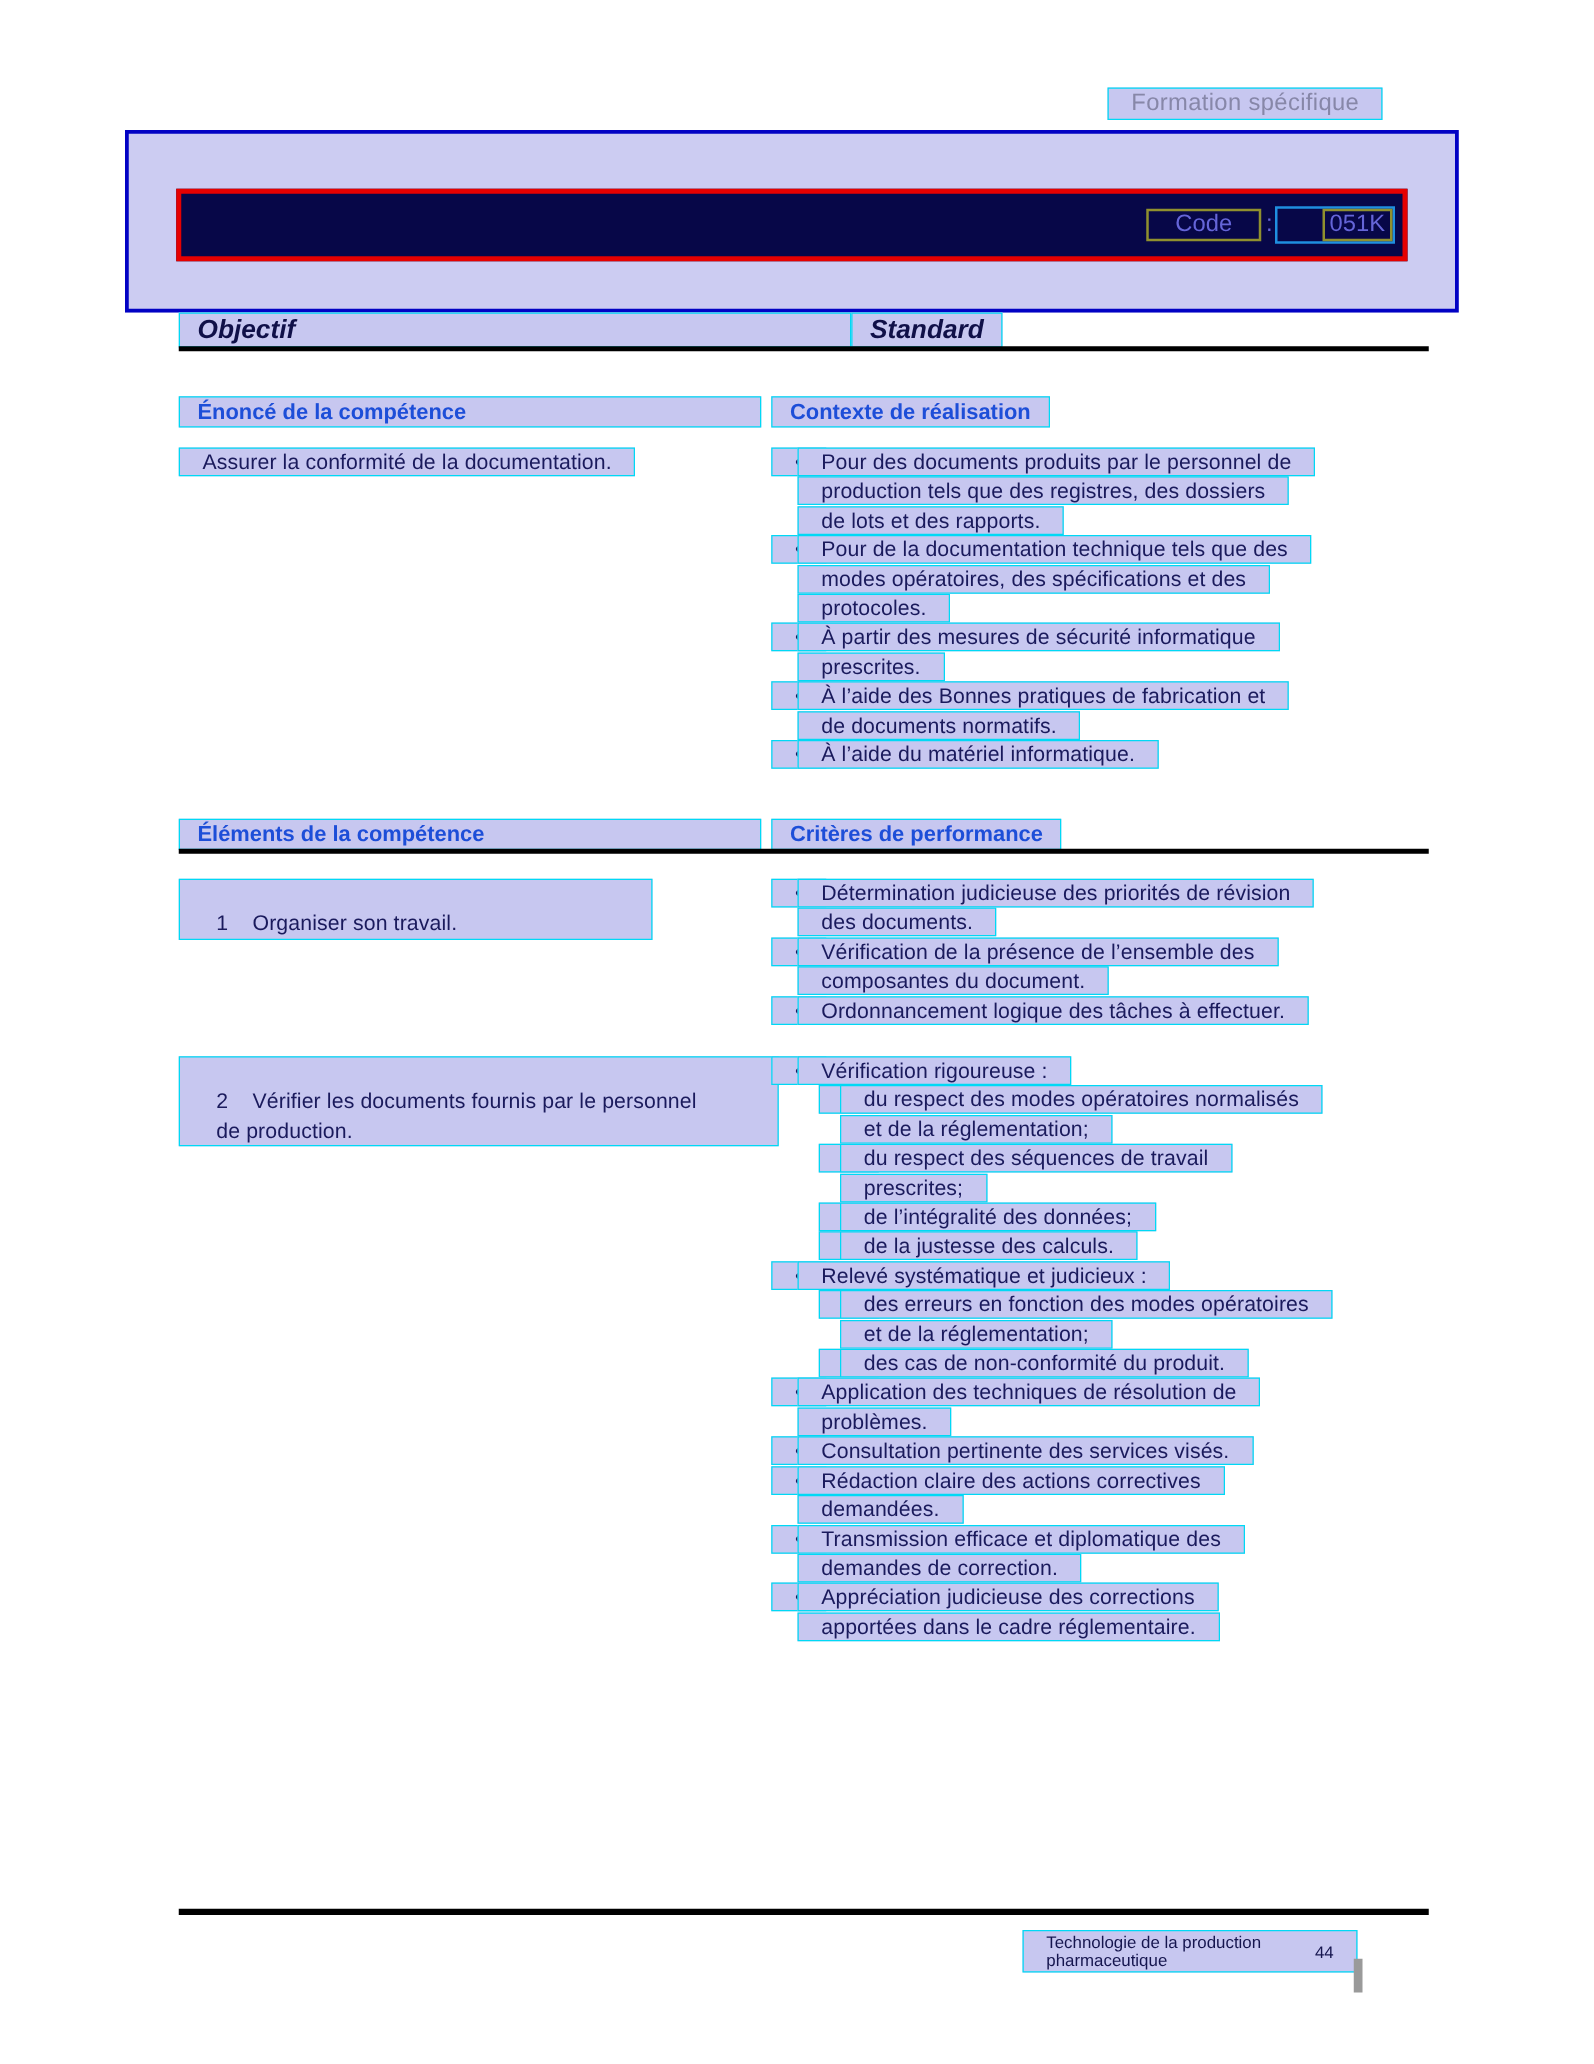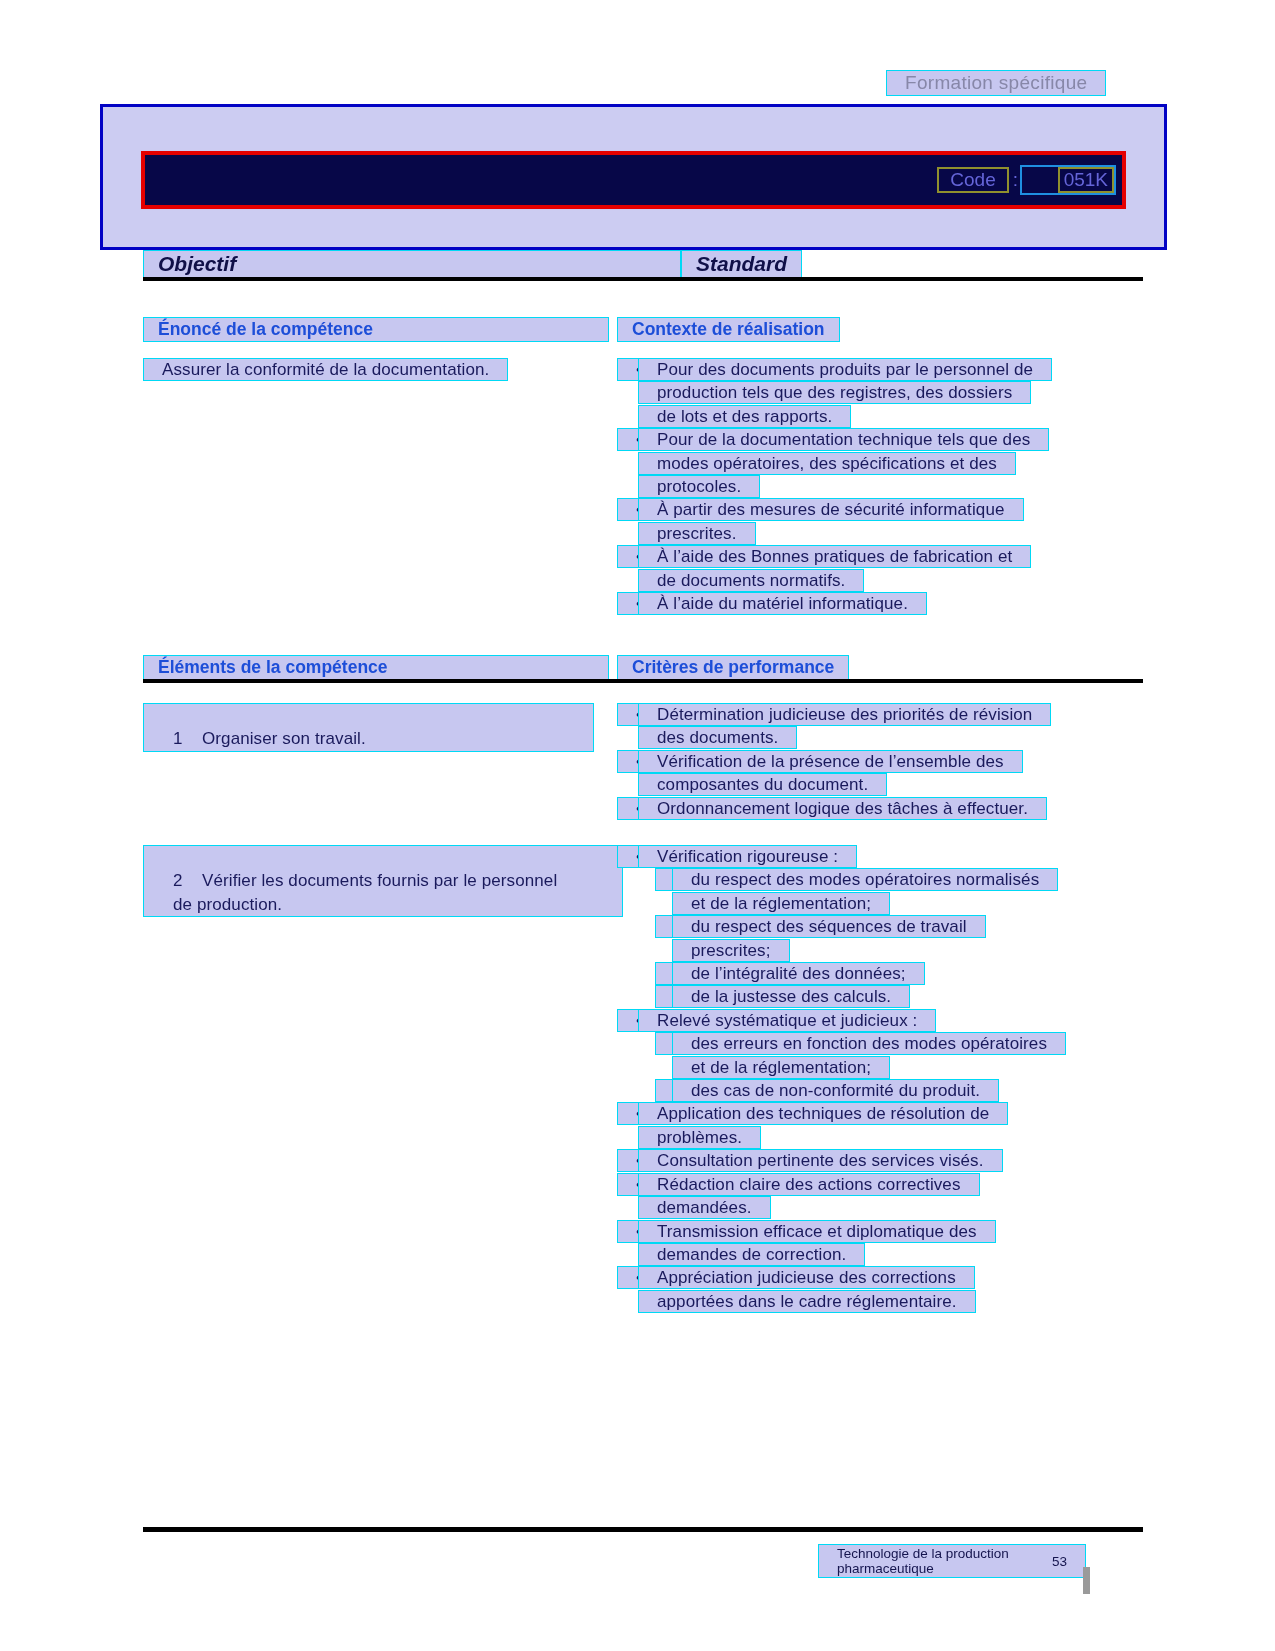--- a/index.html
+++ b/index.html
@@ -14,38 +14,38 @@
        padding:1px 14px;vertical-align:top;}
   
   .tag{left:886px;top:70px;font-size:19px;color:#8787a8;letter-spacing:.3px;}
   
   .hdrbox{left:100px;top:104px;width:1067px;height:146px;background:#ccccf2;
           border:3px solid #0202c4;box-sizing:border-box;}
   .navybox{position:absolute;left:38px;top:44px;right:38px;height:58px;background:#070748;
            border:4px solid #e60000;box-sizing:border-box;display:flex;align-items:center;
            justify-content:flex-end;padding-right:6px;}
   .codewrap{display:flex;align-items:center;font-size:19px;color:#6565d8;}
-  .codebox{border:2px solid #90902e;padding:0 11px;}
+  .codebox{border:2px solid #90902e;padding:0 21px;}
   .colon{margin:0 2px 0 4px;}
   .codeval{border:2px solid #1f8fe0;width:96px;display:flex;justify-content:flex-end;box-sizing:border-box;}
   .codeval .val{border:2px solid #90902e;padding:0 4px;}
   
   .objrow{left:143px;top:250px;display:flex;font-size:21px;font-weight:bold;
           font-style:italic;color:#101048;line-height:24px;}
   .obj-bar{width:508px;}
   
   .rule{left:143px;width:1000px;height:4px;background:#000;}
   
   .hdr-row{left:143px;display:flex;font-size:17.5px;font-weight:bold;color:#1d4ed8;line-height:21px;}
   .hdr-left{width:466px;margin-right:8px;box-sizing:border-box;}
   
   .bodyrow{left:143px;display:flex;font-size:17px;line-height:23.4px;letter-spacing:.1px;}
   .col-left{width:474px;flex:none;}
   .col-right{width:505px;flex:none;}
-  .left-item{width:451px;box-sizing:border-box;padding-left:29px;text-indent:-29px;
+  .left-item{width:379px;box-sizing:border-box;padding-left:29px;text-indent:-29px;
              background:#c7c7f0;border:1px solid #00d9f5;white-space:pre-line;}
   .left-item.w2{width:480px;}
   .num{display:inline-block;width:29px;text-indent:0;}
   
   .crit-row{display:flex;align-items:flex-start;}
   .marker{flex:none;width:21px;}
   .crit-row.dash{margin-left:38px;}
   .crit-row.dash .marker{width:17px;}
   .btext{flex:1;min-width:0;}
   
@@ -214,17 +214,17 @@
     <div class="btext"><span class="hl">Appréciation judicieuse des corrections
 apportées dans le cadre réglementaire.</span></div>
   </div>
         </div>
     </div>
     </div>
 
   <div class="abs rule" style="top:1527px;height:5px;"></div>
   <div class="abs hl footer-bar">
     <span>Technologie de la production pharmaceutique</span>
-    <span>53</span>
+    <span>44</span>
   </div>
   <div class="abs caret"></div>
 
 </div>
 
 </body></html>

